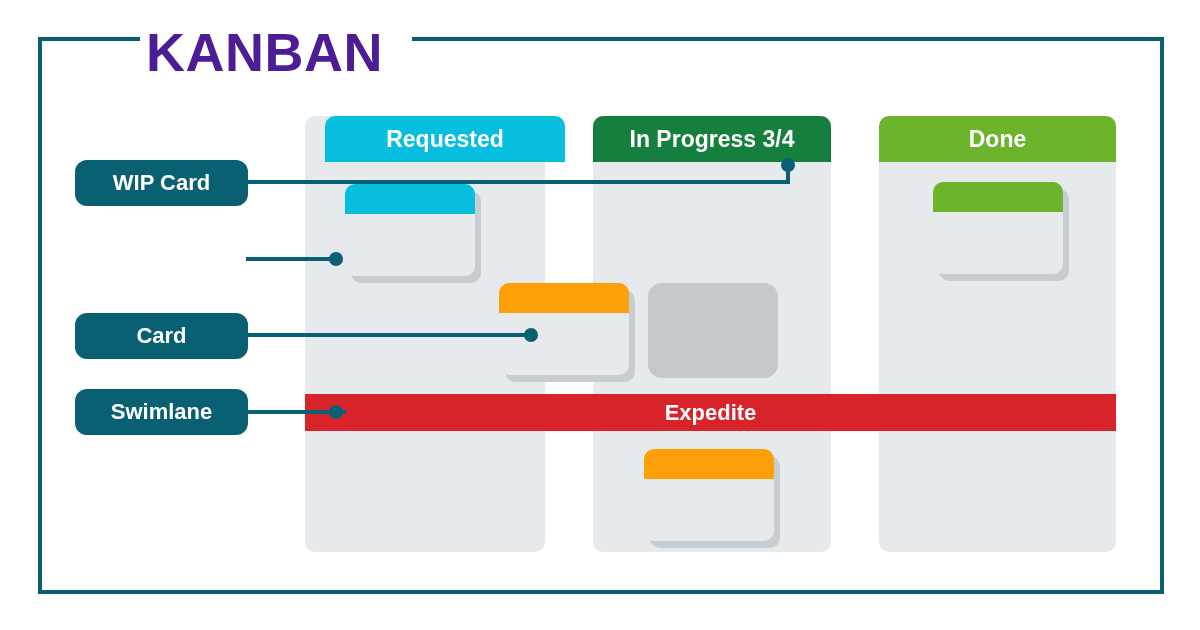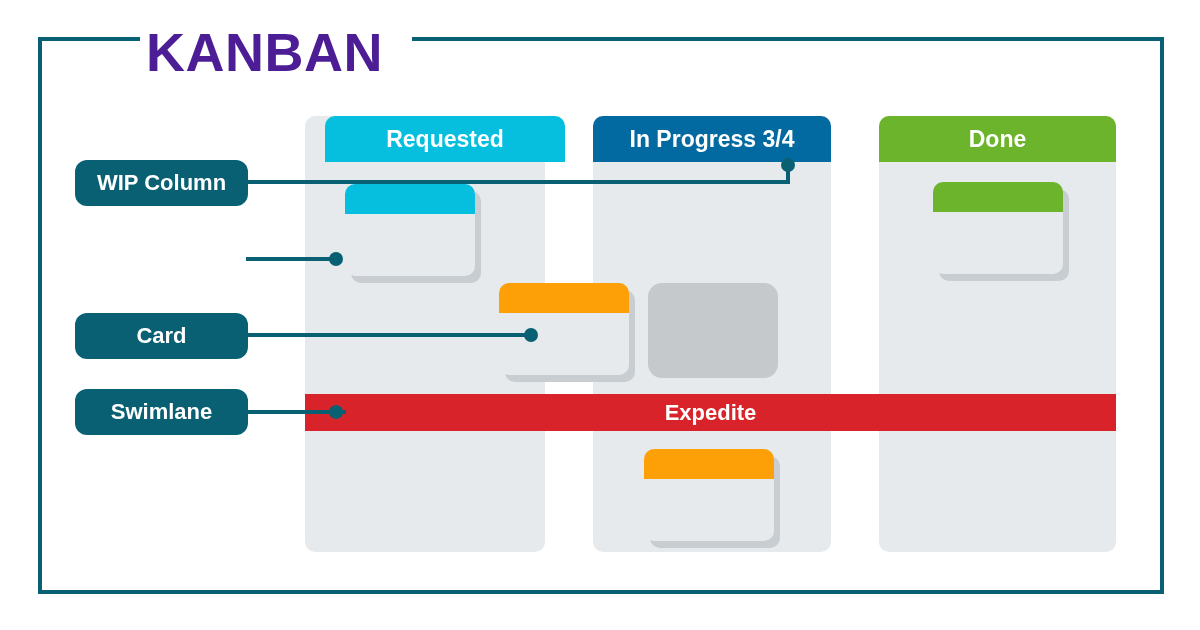--- a/index.html
+++ b/index.html
@@ -125,21 +125,21 @@
     border-radius: 10px 10px 0 0;
     display: flex;
     align-items: center;
     justify-content: center;
     color: #ffffff;
     font-size: 23px;
     font-weight: bold;
     box-sizing: border-box;
   }
   .hdr-requested { background: #06bfdf; margin-left: 20px; }
-  .hdr-progress  { background: #0369a1; }
+  .hdr-progress  { background: #15803d; }
   .hdr-done      { background: #6cb42c; }
 
   
   .card {
     position: absolute;
     width: 130px;
     height: 92px;
     border-radius: 10px;
     background: #e6eaed;
     box-shadow: 6px 7px 0 0 #c7cdd1;
@@ -234,21 +234,21 @@
   <div class="leader" style="left:246px; top:257px; width:92px;"></div>
   <div class="dot" style="left:329px; top:252px;"></div>
 
   <div class="leader" style="left:246px; top:333px; width:288px;"></div>
   <div class="dot" style="left:524px; top:328px;"></div>
 
   <div class="leader" style="left:246px; top:410px; width:100px;"></div>
   <div class="dot" style="left:329px; top:405px;"></div>
 
   <div class="pill pill-wip">
-    <span>WIP Column</span>
+    <span>WIP Card</span>
   </div>
   <div class="pill pill-swim">
     <span>Swimlane</span>
   </div>
   <div class="pill pill-card">
     <span>Card</span>
   </div>
 
 </div>
 

